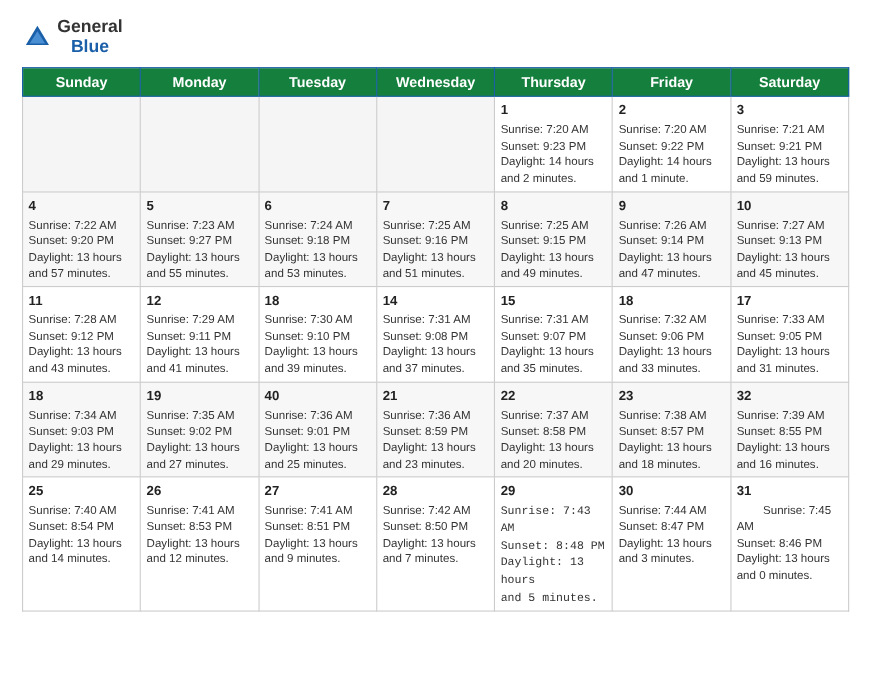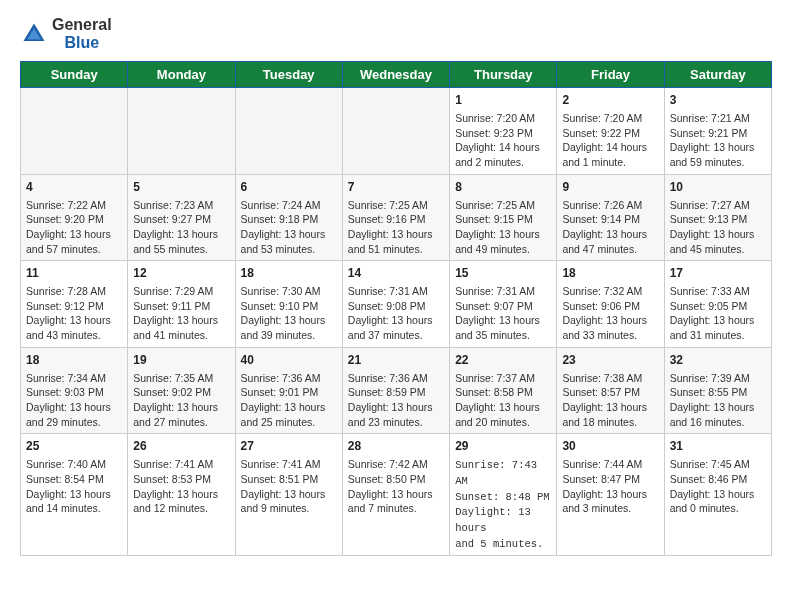--- a/index.html
+++ b/index.html
@@ -260,20 +260,20 @@
 Daylight: 13 hours
 and 7 minutes.</span></td>
           <td><span class="day-number">29</span><span class="day-info" style="white-space: pre-line; font-family: Liberation Mono, monospace;">Sunrise: 7:43 AM
 Sunset: 8:48 PM
 Daylight: 13 hours
 and 5 minutes.</span></td>
           <td><span class="day-number">30</span><span class="day-info" style="white-space: pre-line;">Sunrise: 7:44 AM
 Sunset: 8:47 PM
 Daylight: 13 hours
 and 3 minutes.</span></td>
-          <td><span class="day-number">31</span><span class="day-info" style="white-space: pre-line;">Sunrise: 7:45 AM
+          <td><span class="day-number">31</span><span class="day-info" style="white-space: pre-line; margin-left: 24px;">Sunrise: 7:45 AM
 Sunset: 8:46 PM
 Daylight: 13 hours
 and 0 minutes.</span></td>
         </tr>
       </tbody>
   </table>
 </div>
 
 </body></html>

